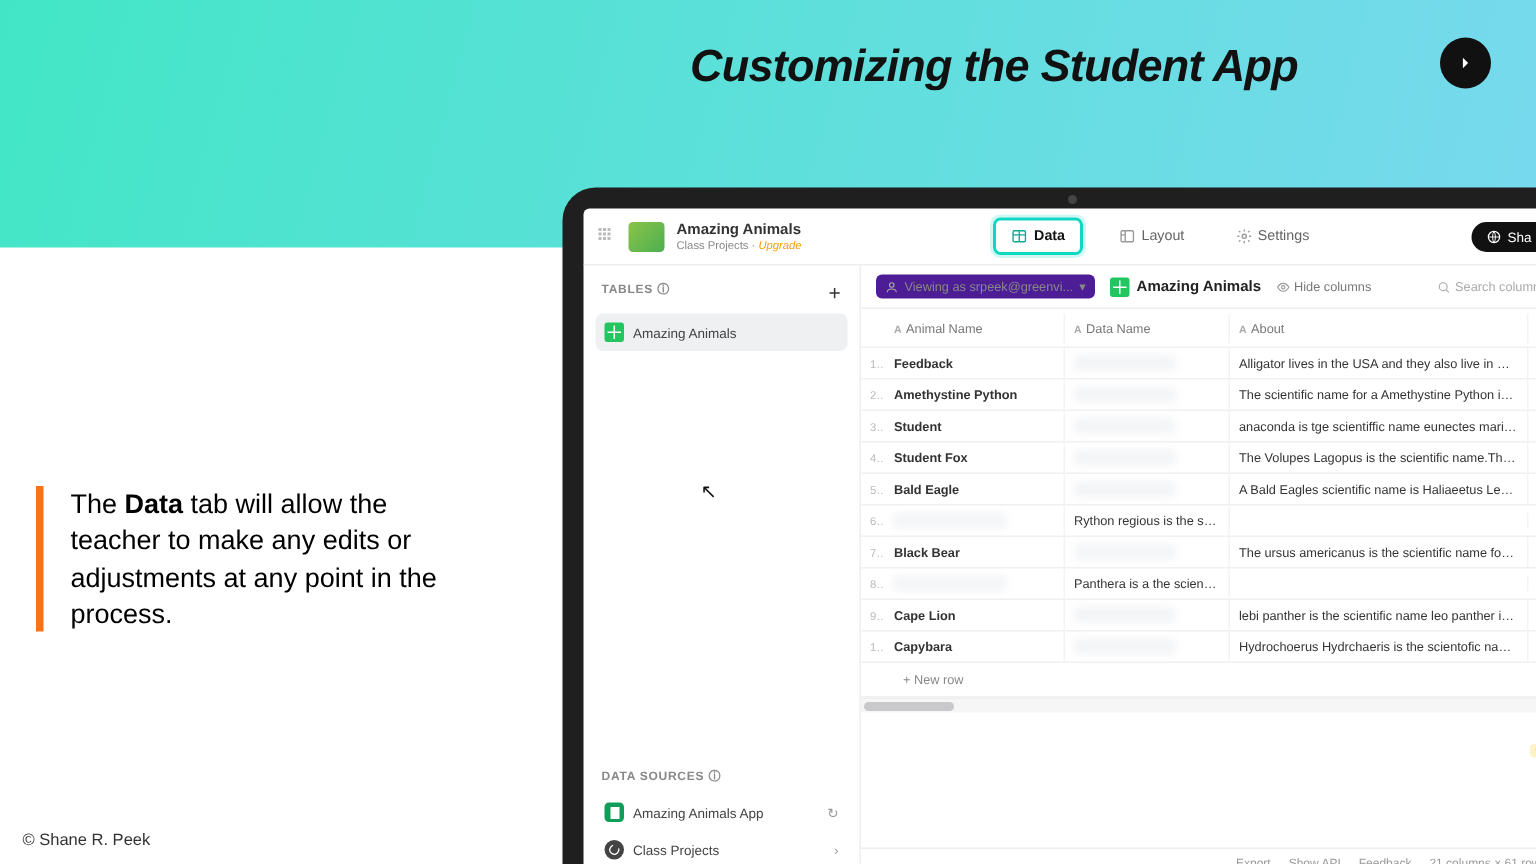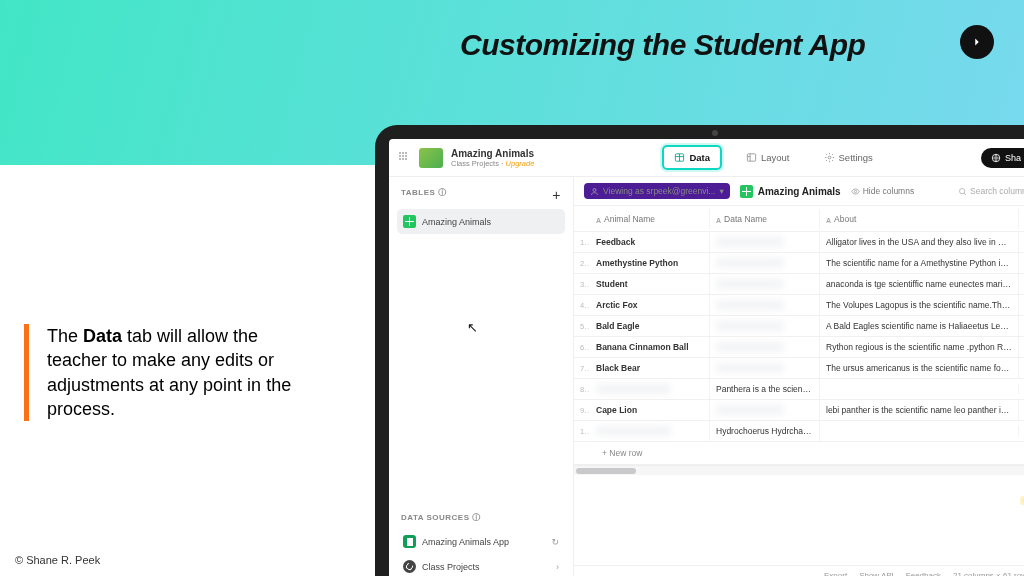--- a/index.html
+++ b/index.html
@@ -251,39 +251,38 @@
                     <div>3</div>
                     <div class="name">Student</div>
                     <div>
                       <div class="blur"></div>
                     </div>
                     <div>anaconda is tge scientiffic name eunectes marinus is the scientific</div>
                     <div></div>
                   </div>
                   <div class="grow">
                     <div>4</div>
-                    <div class="name">Arctic Fox</div>
+                    <div class="name">Student Fox</div>
                     <div>
                       <div class="blur"></div>
                     </div>
                     <div>The Volupes Lagopus is the scientific name.The Volupes</div>
                     <div></div>
                   </div>
                   <div class="grow">
                     <div>5</div>
                     <div class="name">Bald Eagle</div>
                     <div>
                       <div class="blur"></div>
                     </div>
                     <div>A Bald Eagles scientific name is Haliaeetus Leucocephalus</div>
                     <div></div>
                   </div>
                   <div class="grow">
                     <div>6</div>
-                    <div class="name">Banana Cinnamon Ball</div>
                     <div>
                       <div class="blur"></div>
                     </div>
                     <div>Rython regious is the scientific name .python Regius</div>
                     <div></div>
                   </div>
                   <div class="grow">
                     <div>7</div>
                     <div class="name">Black Bear</div>
                     <div>
@@ -304,20 +303,21 @@
                     <div>9</div>
                     <div class="name">Cape Lion</div>
                     <div>
                       <div class="blur"></div>
                     </div>
                     <div>lebi panther is the scientific name leo panther is commonly</div>
                     <div></div>
                   </div>
                   <div class="grow">
                     <div>10</div>
+                    <div class="name">Capybara</div>
                     <div>
                       <div class="blur"></div>
                     </div>
                     <div>Hydrochoerus Hydrchaeris is the scientofic name Hydrochoerus</div>
                     <div></div>
                   </div>
                 </div>
               <div class="newrow">+  New row</div>
               <div class="hbar"></div>
             </div>

